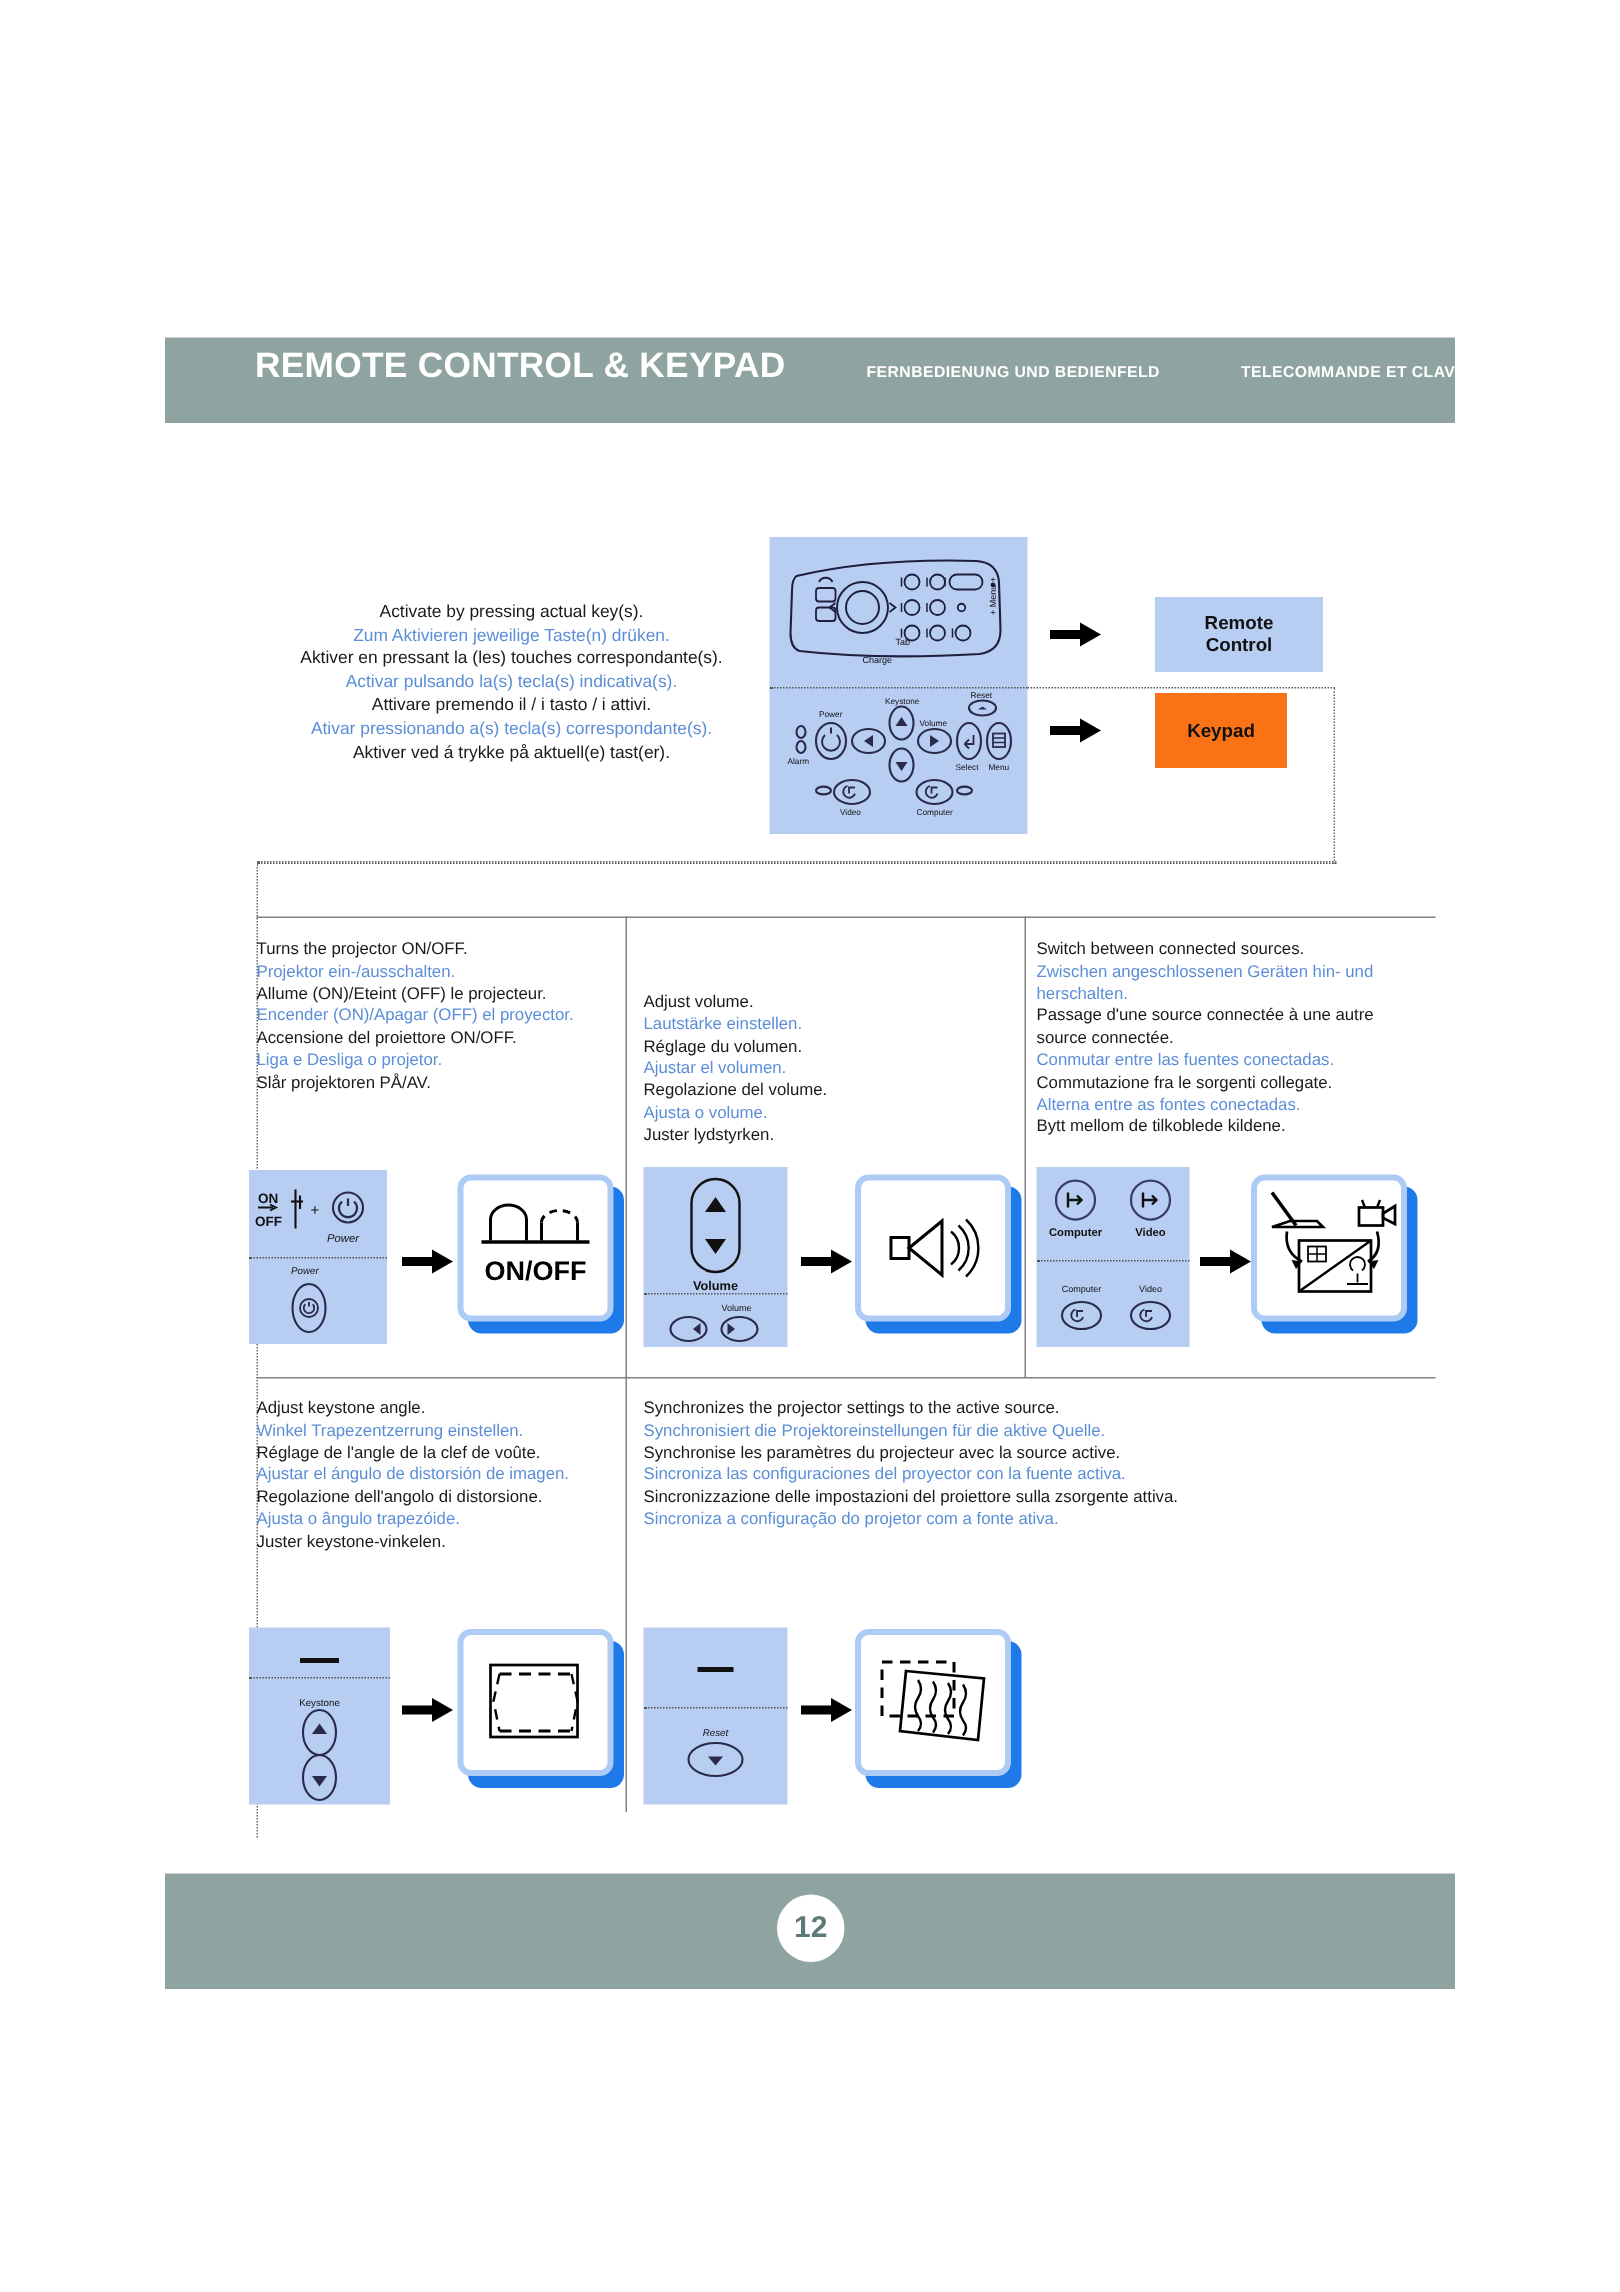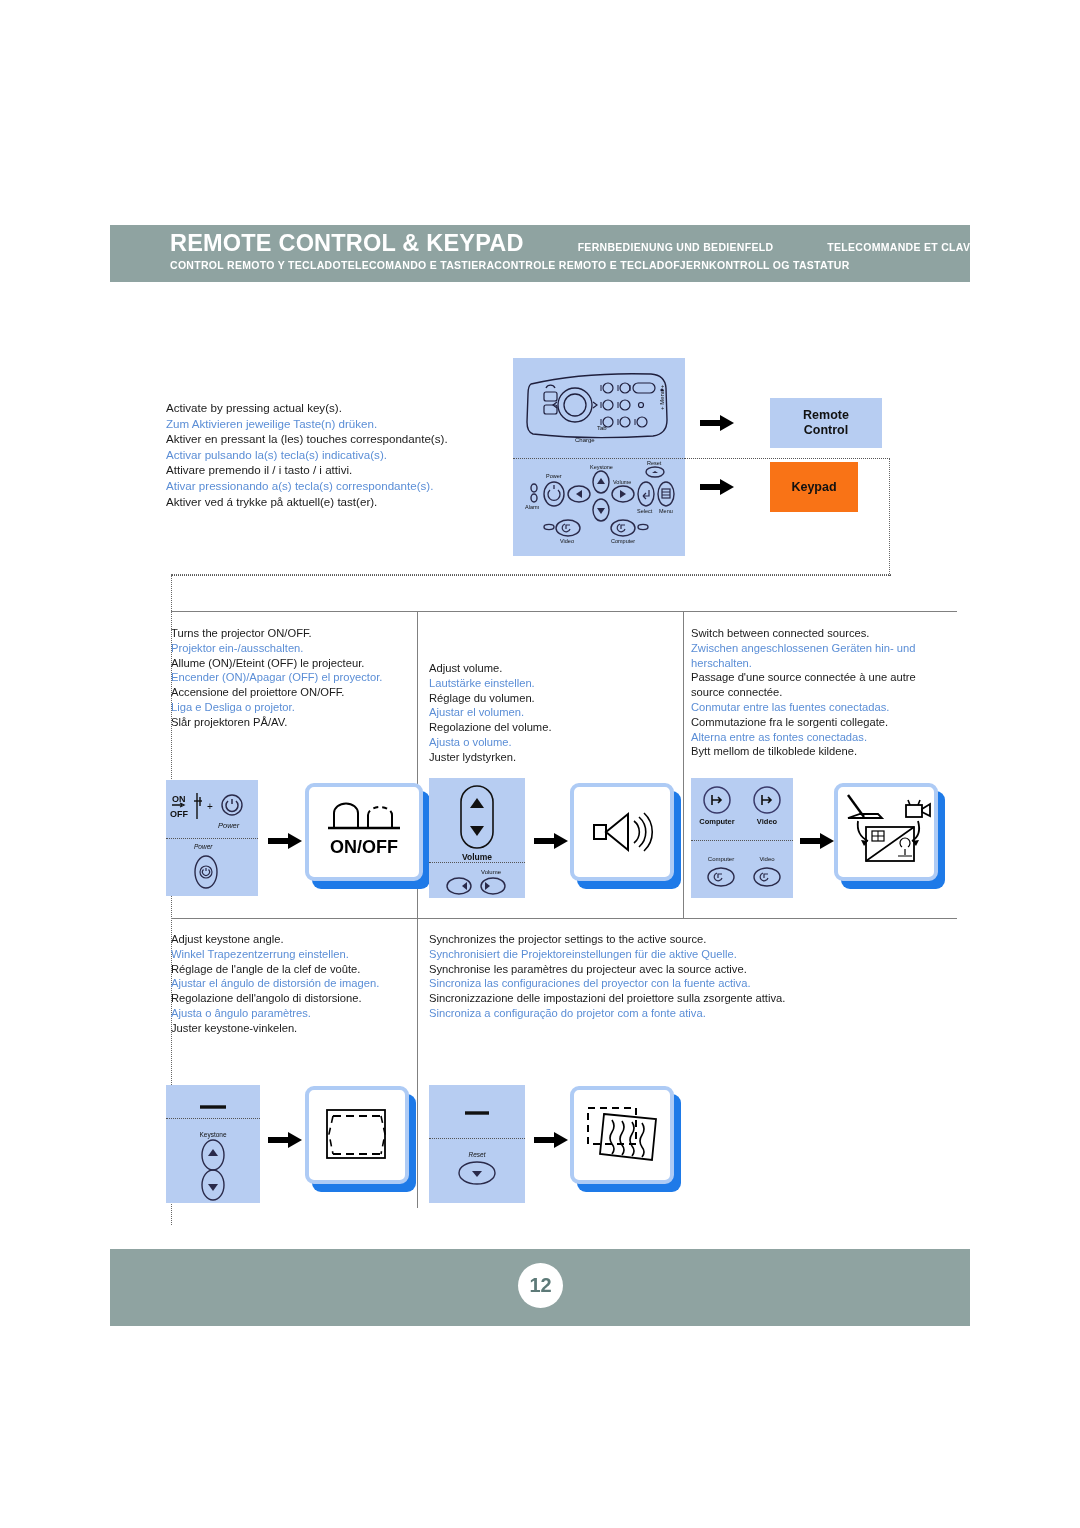--- a/index.html
+++ b/index.html
@@ -28,21 +28,21 @@
   .hdr-sub{
     color:#ffffff;font-size:10.5px;font-weight:bold;letter-spacing:.3px;padding-left:40px;
   }
   .hdr-line2{
     position:absolute;left:60px;top:34px;
     color:#ffffff;font-size:10.5px;font-weight:bold;letter-spacing:.3px;white-space:nowrap;
   }
 
   
   .intro{
-    position:absolute;left:166px;top:400px;width:350px;
+    position:absolute;left:166px;top:400px;width:350px;text-align:center;
   }
   .intro p, .cell-text p{margin:0;line-height:15.6px;font-size:11.6px;}
   .l-en{color:#1a1a1a;}
   .l-alt{color:#5b8ed6;}
   .remote-box{position:absolute;left:513px;top:358px;width:172px;height:100px;background:#b7cdf2;}
   .keypad-box{position:absolute;left:513px;top:458px;width:172px;height:98px;background:#b7cdf2;}
 
   .label-remote{
     position:absolute;left:770px;top:398px;width:112px;height:50px;background:#b7cdf2;
     display:flex;align-items:center;justify-content:center;flex-direction:column;
@@ -99,23 +99,20 @@
 </head>
 <body>
 
 <div class="page">
 
   <div class="header">
     <div class="hdr-line1">
       <span class="hdr-title">REMOTE CONTROL &amp; KEYPAD</span>
       <span class="hdr-sub">FERNBEDIENUNG UND BEDIENFELD</span>
       <span class="hdr-sub">TELECOMMANDE ET CLAVIER</span>
-    </div>
-    <div class="hdr-line2">
-      <span>CONTROL REMOTO Y TECLADO</span><span class="sep"></span><span>TELECOMANDO E TASTIERA</span><span class="sep"></span><span>CONTROLE REMOTO E TECLADO</span><span class="sep"></span><span>FJERNKONTROLL OG TASTATUR</span>
     </div>
   </div>
 
   <div class="intro">
     <p class="l-en">Activate by pressing actual key(s).</p>
     <p class="l-alt">Zum Aktivieren jeweilige Taste(n) drüken.</p>
     <p class="l-en">Aktiver en pressant la (les) touches correspondante(s).</p>
     <p class="l-alt">Activar pulsando la(s) tecla(s) indicativa(s).</p>
     <p class="l-en">Attivare premendo il / i tasto / i attivi.</p>
     <p class="l-alt">Ativar pressionando a(s) tecla(s) correspondante(s).</p>
@@ -288,21 +285,21 @@
       <path d="M37.5 89.5 a3.5 3.5 0 1 0 5 0" stroke="#2a2a4a" stroke-width="1.2" fill="none"></path>
     </svg>
   </div>
   <div class="dotted-h" style="left:166px;top:838px;width:92px;"></div>
 
   <div class="arrow" style="left:268px;top:833px;">
     <div class="shaft"></div>
       <div class="head"></div>
   </div>
 
-  <div class="ill-res" style="left:305px;top:783px;width:104px;height:98px;padding-left:14px;">
+  <div class="ill-res" style="left:305px;top:783px;width:104px;height:98px;">
     <div class="res-shadow"></div>
     <div class="res-card"></div>
     <div class="res-inner">
       <svg width="104" height="98" viewBox="0 0 104 98">
         <path d="M22 44 l0 -14 a10 8 0 0 1 24 0 l0 14" fill="none" stroke="#000" stroke-width="2"></path>
         <path d="M56 44 l0 -12" fill="none" stroke="#000" stroke-width="2"></path>
         <path d="M80 44 l0 -12" fill="none" stroke="#000" stroke-width="2"></path>
         <path d="M56 32 a12 8 0 0 1 24 0" fill="none" stroke="#000" stroke-width="2" stroke-dasharray="5,4"></path>
         <path d="M16 45 l72 0" fill="none" stroke="#000" stroke-width="2.4"></path>
         <text x="52" y="70" text-anchor="middle" font-size="18" font-weight="bold" fill="#000" font-family="Liberation Sans, sans-serif">ON/OFF</text>
@@ -416,21 +413,21 @@
       </svg>
     </div>
   </div>
 
   <div class="cell-text" style="left:171px;top:932px;width:240px;">
     <p class="l-en">Adjust keystone angle.</p>
     <p class="l-alt">Winkel Trapezentzerrung einstellen.</p>
     <p class="l-en">Réglage de l'angle de la clef de voûte.</p>
     <p class="l-alt">Ajustar el ángulo de distorsión de imagen.</p>
     <p class="l-en">Regolazione dell'angolo di distorsione.</p>
-    <p class="l-alt">Ajusta o ângulo paramètres.</p>
+    <p class="l-alt">Ajusta o ângulo trapezóide.</p>
     <p class="l-en">Juster keystone-vinkelen.</p>
   </div>
 
   <div class="ill-src" style="left:166px;top:1085px;width:94px;height:118px;">
     <svg width="94" height="118" viewBox="0 0 94 118">
       <path d="M34 22 l26 0" stroke="#111" stroke-width="3.4" fill="none"></path>
       <text x="47" y="52" text-anchor="middle" font-size="6.5" fill="#111" font-family="Liberation Sans, sans-serif">Keystone</text>
       <ellipse cx="47" cy="70" rx="11" ry="15" fill="none" stroke="#2a2a4a" stroke-width="1.4"></ellipse>
       <path d="M47 64 l5 7 -10 0 z" fill="#2a2a4a"></path>
       <ellipse cx="47" cy="100" rx="11" ry="15" fill="none" stroke="#2a2a4a" stroke-width="1.4"></ellipse>

